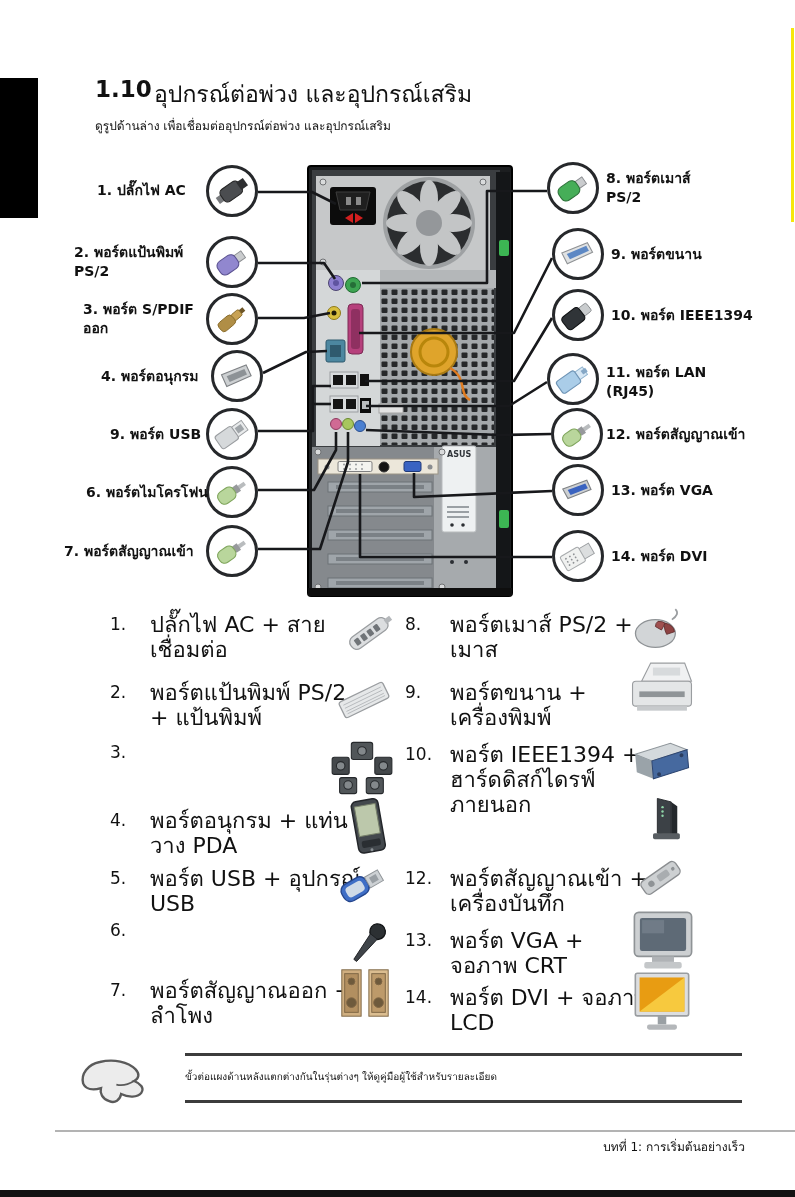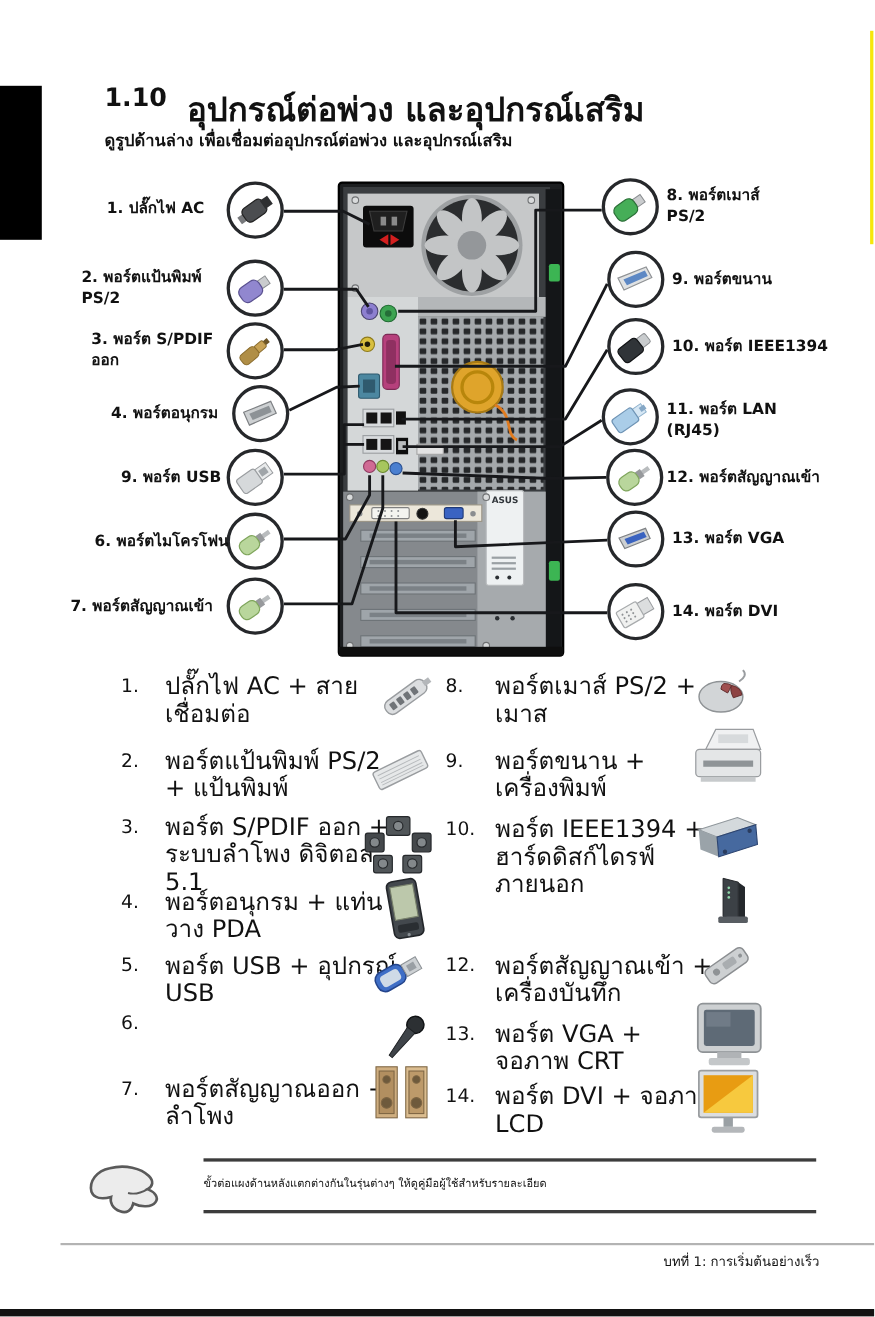--- a/index.html
+++ b/index.html
@@ -1,22 +1,22 @@
 <!DOCTYPE html>
 <html><head>
 <meta charset="utf-8">
 <style>
   html,body{margin:0;padding:0;background:#fff;}
   #page{position:relative;width:795px;height:1197px;background:#ffffff;overflow:hidden;
         font-family:"DejaVu Sans","Liberation Sans",sans-serif;color:#111;}
   .abs{position:absolute;}
   
   .sec-num{left:95px;top:76px;font-size:23px;font-weight:bold;}
-  .sec-title{left:170px;top:76px;font-size:30px;font-weight:bold;}
-  .subtitle{left:95px;top:116px;font-size:15px;font-weight:bold;}
+  .sec-title{left:154px;top:76px;font-size:23px;font-weight:normal;}
+  .subtitle{left:95px;top:116px;font-size:12px;}
   
   .chapter-tab{left:0;top:78px;width:38px;height:140px;background:#000;}
   .edge-line{left:791px;top:28px;width:3px;height:194px;background:#f6e70a;}
   .bottom-bar{left:0;top:1190px;width:795px;height:7px;background:#121212;}
   
   .diagram-svg{left:0;top:150px;}
   .callout{width:52px;height:52px;border:3px solid #26282b;border-radius:50%;background:#fff;
            box-sizing:border-box;display:flex;align-items:center;justify-content:center;z-index:3;}
   .cl-label{font-size:14px;font-weight:bold;line-height:19px;white-space:nowrap;z-index:4;}
   
@@ -395,21 +395,20 @@
   <div class="abs li-row l-col" style="left:110px;top:612px;">
       <span class="li-num">1.</span>
       <div class="li-text">ปลั๊กไฟ AC + สายเชื่อมต่อ</div>
     </div>
   <div class="abs li-row l-col" style="left:110px;top:680px;">
       <span class="li-num">2.</span>
       <div class="li-text">พอร์ตแป้นพิมพ์ PS/2 + แป้นพิมพ์</div>
     </div>
   <div class="abs li-row l-col" style="left:110px;top:740px;">
       <span class="li-num">3.</span>
-      <div class="li-text">พอร์ต S/PDIF ออก + ระบบลำโพง ดิจิตอล 5.1</div>
     </div>
   <div class="abs li-row l-col" style="left:110px;top:808px;">
       <span class="li-num">4.</span>
       <div class="li-text">พอร์ตอนุกรม + แท่นวาง PDA</div>
     </div>
   <div class="abs li-row l-col" style="left:110px;top:866px;">
       <span class="li-num">5.</span>
       <div class="li-text">พอร์ต USB + อุปกรณ์ USB</div>
     </div>
   <div class="abs li-row l-col" style="left:110px;top:918px;">

